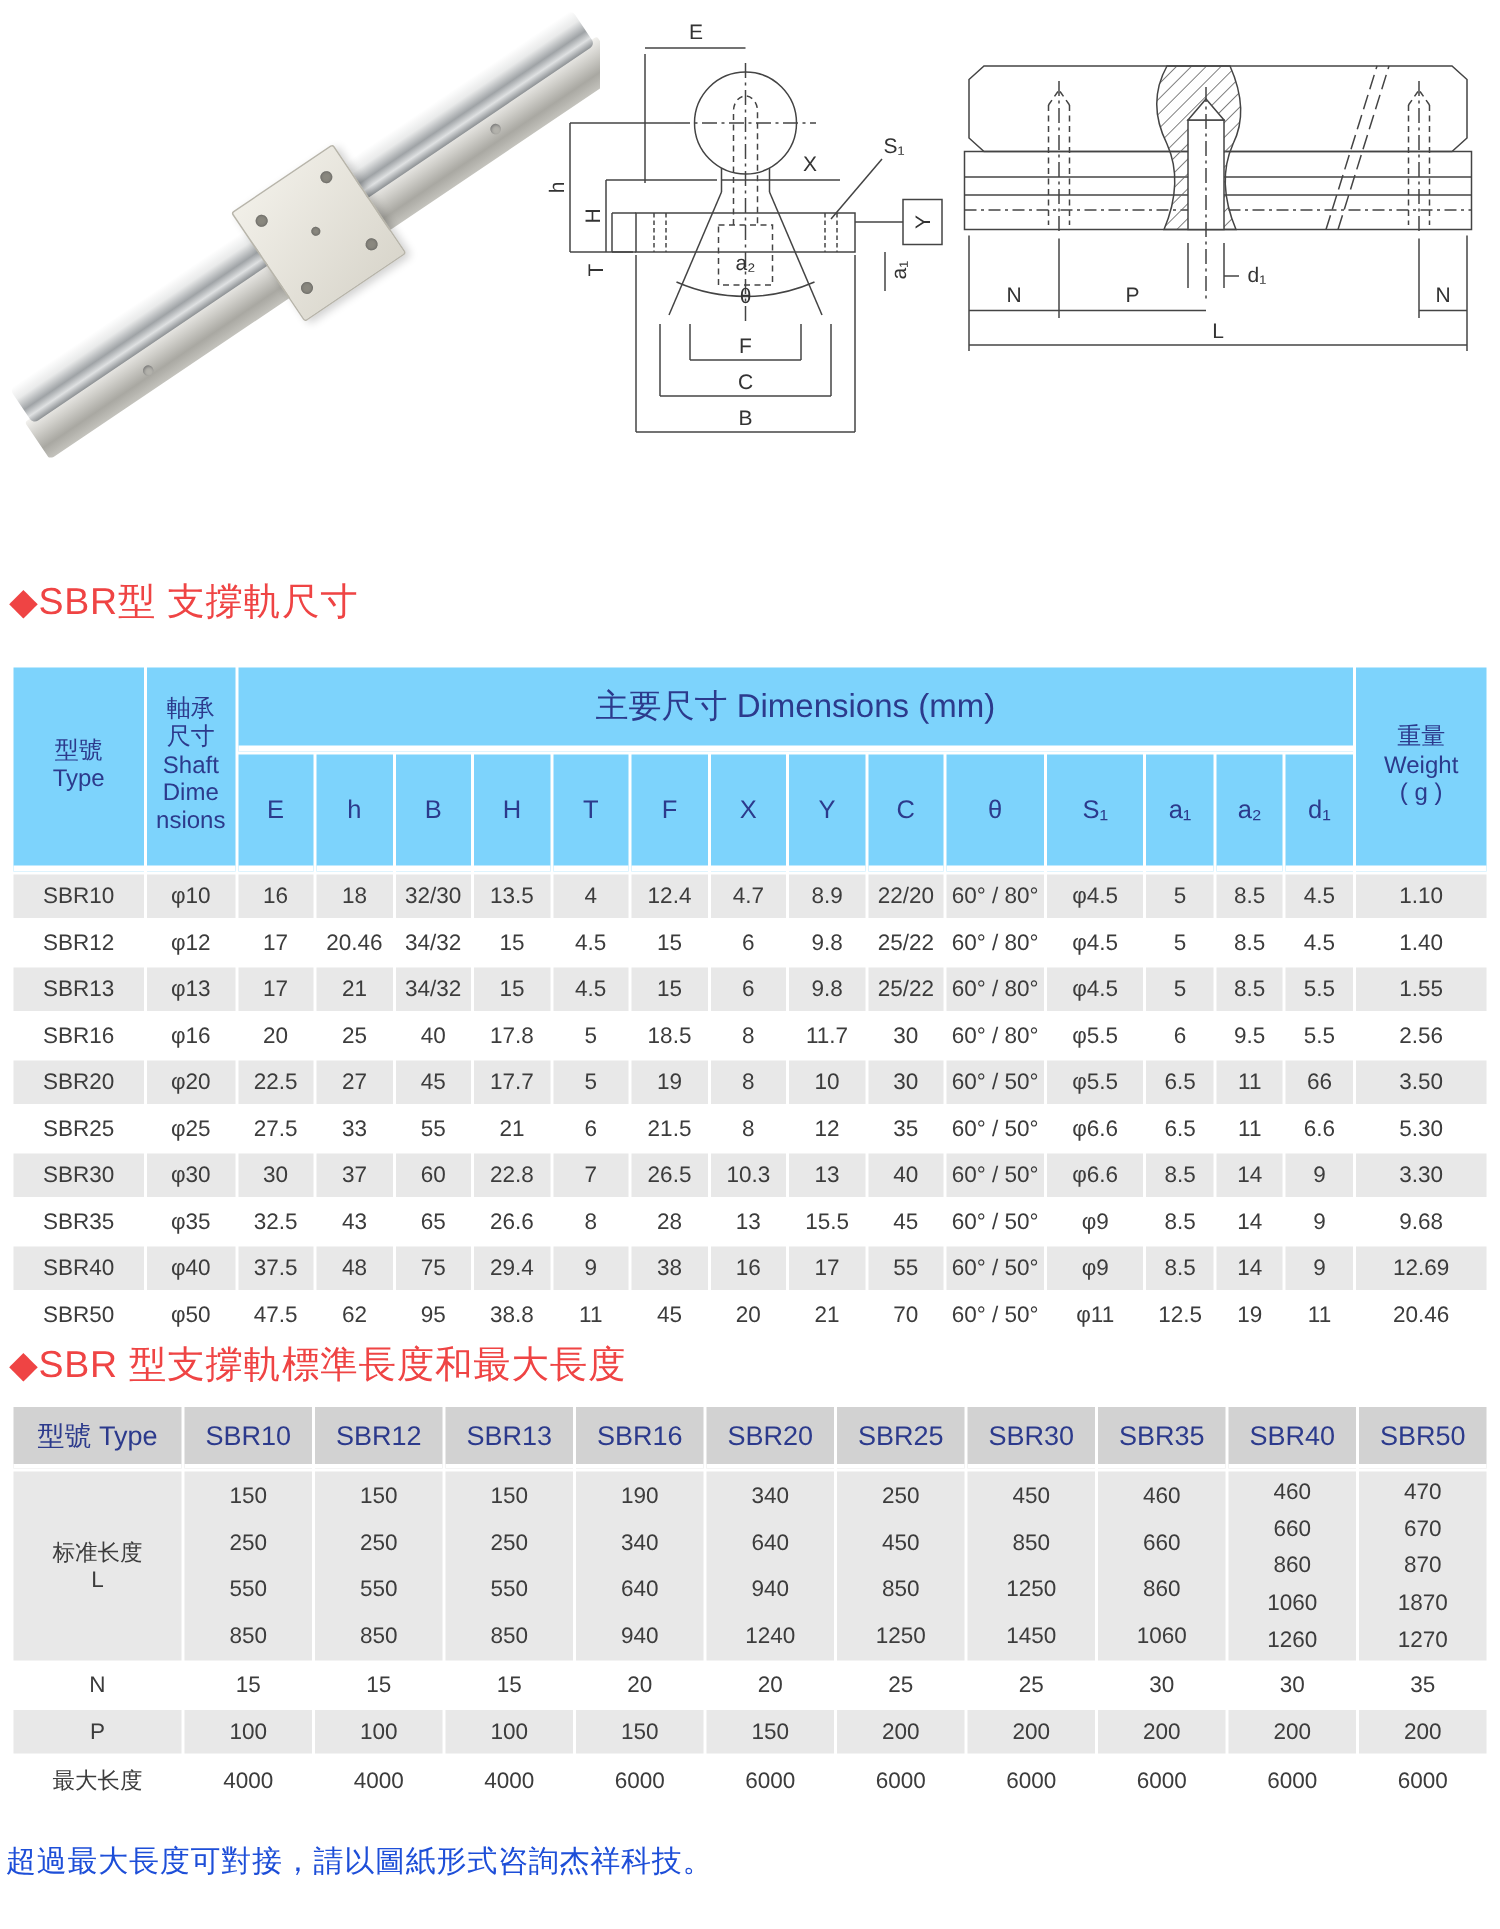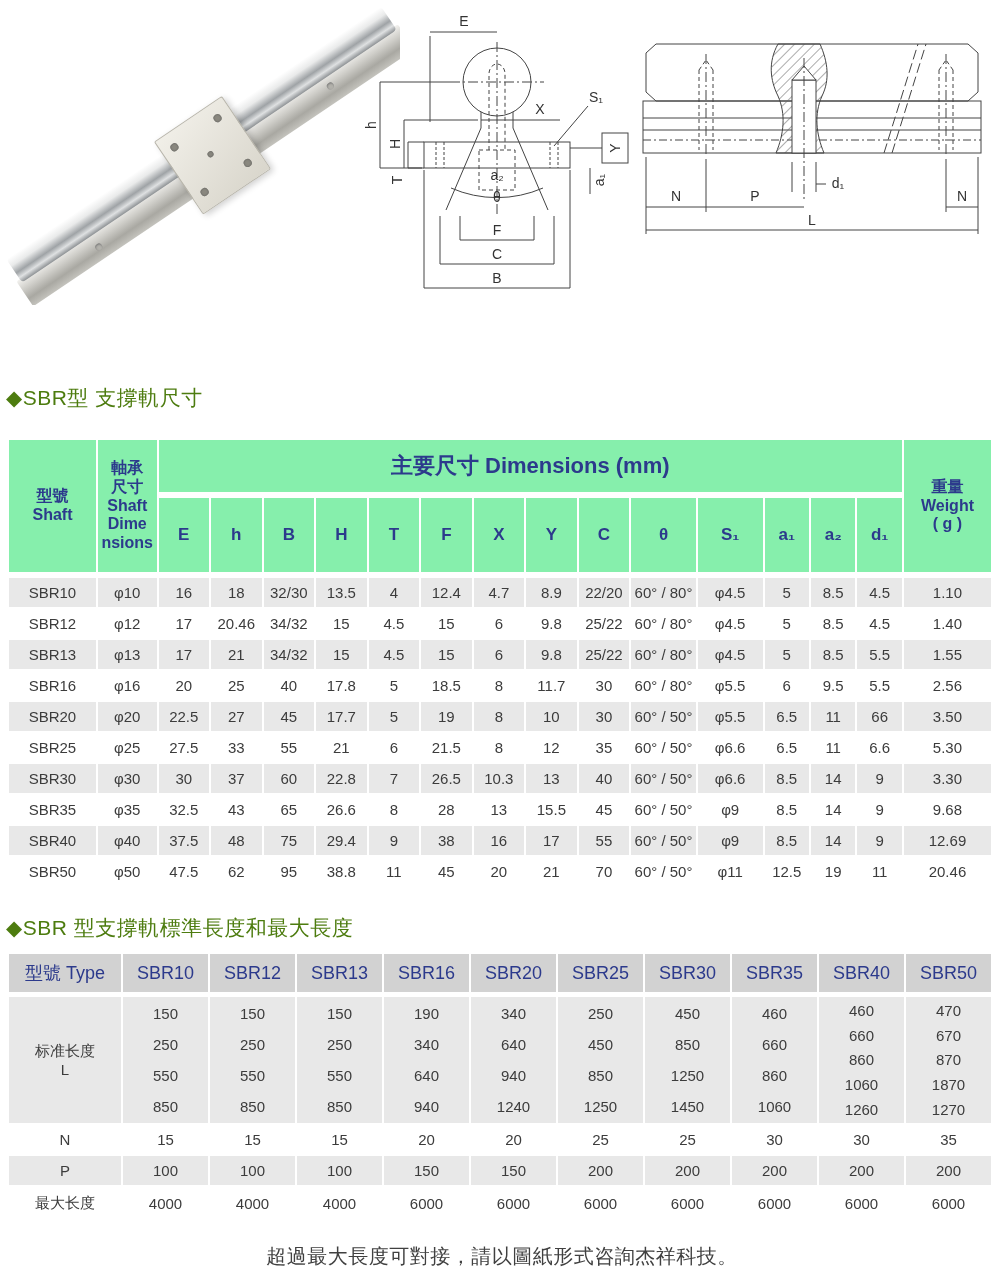--- a/index.html
+++ b/index.html
@@ -21,44 +21,44 @@
   .block{position:absolute;left:192px;top:-15px;width:80px;height:86px;border-radius:2px;
     background:linear-gradient(160deg,#f1efe8,#d9d6cc);border:1px solid #b8b5aa;
     box-shadow:2px 3px 6px rgba(0,0,0,0.18);}
   .screw{position:absolute;width:8px;height:8px;border-radius:50%;background:#8a887f;box-shadow:inset 0 0 2px #555;}
   .s1{left:9px;top:11px;} .s2{left:61px;top:11px;} .s3{left:9px;top:65px;} .s4{left:61px;top:65px;}
   .s5{left:36px;top:38px;width:6px;height:6px;}
   .diagram1{position:absolute;left:352px;top:2px;}
   .diagram2{position:absolute;left:628px;top:22px;}
   svg text{font-family:"Liberation Sans","DejaVu Sans",sans-serif;font-size:14px;fill:#333;}
   
-  .sec-title{font-size:21px;color:#4d7c0f;margin-left:6px;letter-spacing:0.5px;}
+  .sec-title{font-size:25px;color:#ef4444;margin-left:6px;letter-spacing:0.5px;}
   .title1{margin-top:72px;}
-  .title2{margin-top:26px;}
+  .title2{}
   
   table{border-collapse:separate;border-spacing:2px;background:#fff;}
   .t1{width:986px;margin:26px 7px 0;table-layout:fixed;font-size:15px;}
-  .t1 th{background:#86efac;color:#2c3a8c;font-weight:bold;border-bottom:4px solid #fff;}
+  .t1 th{background:#7dd3fc;color:#2c3a8c;font-weight:normal;border-bottom:4px solid #fff;}
   .t1 td{background:#fff;text-align:center;height:27px;}
   .t1 tr.alt td{background:#e8e8e8;}
   .t1 .hdr-type,.t1 .hdr-shaft,.t1 .hdr-weight{font-size:16px;line-height:1.18;}
   .t1 .hdr-span{font-size:22px;height:50px;}
   .t1 .dimh{font-size:17px;height:72px;}
   .pre{white-space:pre-line;}
   .c-type{width:86px}.c-shaft{width:58px}.c-dim{width:50px}.c-wide{width:64px}.c-sm{width:44px}.c-w{width:86px}
   .t2{width:986px;margin:10px 7px 0;table-layout:fixed;font-size:15px;}
   .t2 th{background:#d2d2d2;color:#2c3a8c;font-weight:normal;font-size:18px;height:36px;border-bottom:3px solid #fff;}
   .t2 td{background:#fff;text-align:center;height:27px;}
   .t2 tr.std td{background:#e8e8e8;}
   .t2 tr.gray td{background:#e8e8e8;}
   .t2 .c0{width:112px;}
   .stack{display:flex;flex-direction:column;justify-content:space-around;height:124px;}
   .t2 tr.maxrow td{height:30px;}
   
-  .footer{margin:22px 0 0 4px;font-size:20px;color:#404040;text-align:center;}
+  .footer{margin:22px 0 0 4px;font-size:20px;color:#1d4ed8;}
   .footer div{margin-bottom:16px;letter-spacing:0.5px;}
 </style>
 </head>
 <body>
 
 <div class="top">
 
   <div class="photo">
     <div class="rail">
       <div class="rail-base"></div>
@@ -208,21 +208,21 @@
     <col class="c-wide">
       <col class="c-wide">
       <col class="c-sm">
       <col class="c-sm">
       <col class="c-sm">
     <col class="c-w">
   </colgroup>
   <thead>
     <tr>
       <th rowspan="2" class="hdr-type pre">型號
-Shaft</th>
+Type</th>
       <th rowspan="2" class="hdr-shaft pre">軸承
 尺寸
 Shaft
 Dime
 nsions</th>
       <th colspan="14" class="hdr-span">主要尺寸  Dimensions (mm)</th>
       <th rowspan="2" class="hdr-weight pre">重量
 Weight
 ( g )</th>
     </tr>

